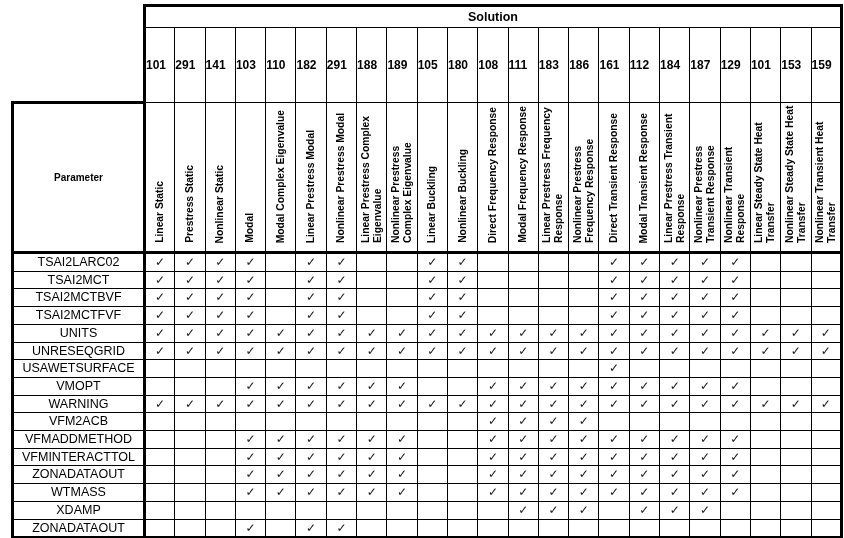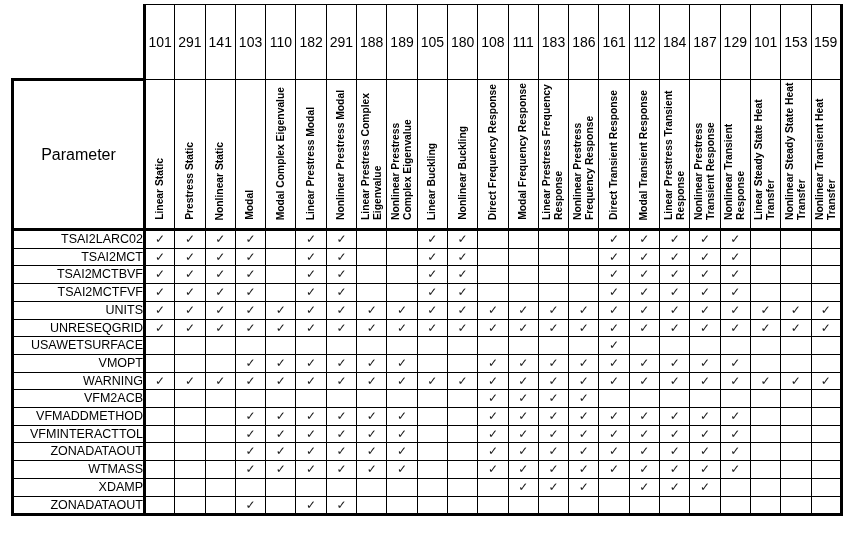--- a/index.html
+++ b/index.html
@@ -40,23 +40,23 @@
     vertical-align: middle;
     border-top: 3px solid #000;
     border-left: 3px solid #000;
     border-right: 3px solid #000;
     border-bottom: 1px solid #000;
   }
 
   
   th.code {
     height: 74px;
-    font-size: 14px;
-    font-weight: normal;
-    text-align: center;
+    font-size: 12px;
+    font-weight: bold;
+    text-align: left;
     vertical-align: middle;
   }
 
   
   th.vcell {
     height: 144px;
     vertical-align: bottom;
     text-align: center;
     border-bottom: 3px solid #000;
     padding-bottom: 4px;
@@ -68,41 +68,41 @@
     font-size: 10.3px;
     font-weight: bold;
     line-height: 1.18;
     max-height: 140px;
     text-align: left;
     white-space: normal;
   }
 
   
   th.param-head {
-    font-size: 16px;
-    font-weight: normal;
+    font-size: 10px;
+    font-weight: bold;
     text-align: center;
     vertical-align: middle;
     border-left: 3px solid #000;
     border-top: 3px solid #000;
     border-bottom: 3px solid #000;
     border-right: 3px solid #000;
     margin-left: 20px;
   }
 
   
   tbody td {
     height: 16.7px;
     font-size: 12px;
     text-align: center;
     vertical-align: middle;
     line-height: 16.7px;
   }
   tbody td.pname {
-    text-align: right;
+    text-align: center;
     padding-left: 0;
     font-size: 12.5px;
     border-left: 3px solid #000;
     border-right: 3px solid #000;
     white-space: nowrap;
   }
   tbody td.mark { color: #1c1c1c; font-size: 12px; }
 
   .thickL { border-left: 3px solid #000 !important; }
   .thickR { border-right: 3px solid #000 !important; margin-left: 32px; }
@@ -132,20 +132,24 @@
       <col class="c-sol">
       <col class="c-sol">
       <col class="c-sol">
       <col class="c-sol">
       <col class="c-sol">
       <col class="c-sol">
       <col class="c-sol">
       <col class="c-sol">
     </colgroup>
   <thead>
+    <tr>
+      <td class="corner"></td>
+      <th class="sol-head" colspan="23">Solution</th>
+    </tr>
     <tr id="codes-row">
       <td class="corner"></td>
     <th class="code thickL">101</th>
         <th class="code">291</th>
         <th class="code">141</th>
         <th class="code">103</th>
         <th class="code">110</th>
         <th class="code">182</th>
         <th class="code">291</th>
         <th class="code">188</th>

